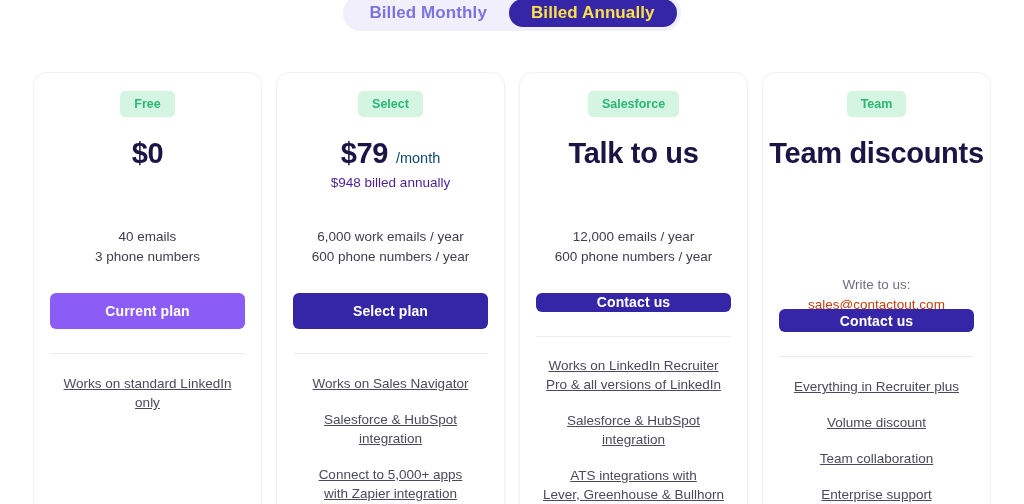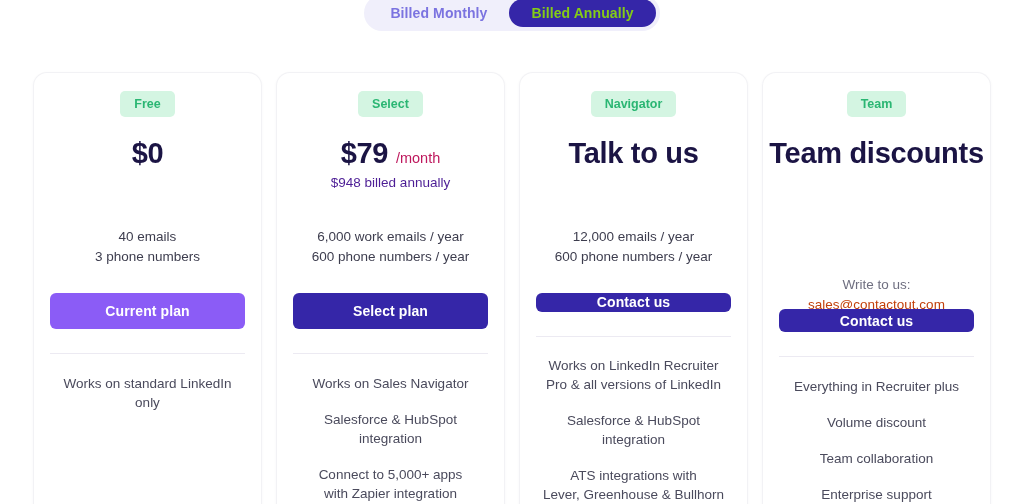--- a/index.html
+++ b/index.html
@@ -35,34 +35,34 @@
   .toggle {
     display: inline-flex;
     align-items: center;
     background: #f0effb;
     border-radius: 999px;
     padding: 4px;
     height: 36px;
     box-sizing: border-box;
   }
   .toggle-opt {
-    font-size: 14px;
+    font-size: 17px;
     font-weight: bold;
     letter-spacing: .1px;
     padding: 0 22px;
     height: 28px;
     line-height: 28px;
     border-radius: 999px;
     white-space: nowrap;
     cursor: pointer;
     user-select: none;
     text-align: center;
   }
   .toggle-opt.inactive { color: #7b73e0; background: transparent; }
-  .toggle-opt.active { color: #84cc16; background: #3526a8; }
+  .toggle-opt.active { color: #fde047; background: #3526a8; }
 
   
   .cards {
     position: absolute;
     top: 72px;
     left: 0;
     width: 1024px;
     height: 432px;
     display: flex;
     justify-content: center;
@@ -108,21 +108,21 @@
     font-size: 29px;
     font-weight: bold;
     color: #1b1444;
     line-height: 1.15;
     letter-spacing: -.3px;
     white-space: nowrap;
   }
   .price-main .per {
     font-size: 14.5px;
     font-weight: normal;
-    color: #be185d;
+    color: #0c4a6e;
     letter-spacing: 0;
   }
   .price-sub {
     font-size: 13.5px;
     color: #4c1d95;
     margin-top: 5px;
   }
 
   .quota {
     text-align: center;
@@ -165,20 +165,21 @@
     margin-top: 24px;
   }
 
   .features {
     width: 100%;
     text-align: center;
     font-size: 13.5px;
     color: #4a4a5c;
     line-height: 19px;
     padding-top: 20px;
+    text-decoration: underline;
   }
   .feature { margin-bottom: 17px; }
   .feature:last-child { margin-bottom: 0; }
 </style>
 </head>
 <body>
 
 <div class="page">
 
   <div class="toggle-wrap">
@@ -225,21 +226,21 @@
           <div class="feature">
             <div>Salesforce &amp; HubSpot integration</div>
           </div>
           <div class="feature">
             <div>Connect to 5,000+ apps</div>
             <div>with Zapier integration</div>
           </div>
         </div>
       </div>
       <div class="card">
-        <div class="badge">Navigator</div>
+        <div class="badge">Salesforce</div>
         <div class="price-block">
           <div class="price-main"><span>Talk to us</span></div>
         </div>
         <div class="quota">
           <div>12,000 emails / year</div>
           <div>600 phone numbers / year</div>
         </div>
         <button class="cta">Contact us</button>
         <div class="divider"></div>
         <div class="features">

